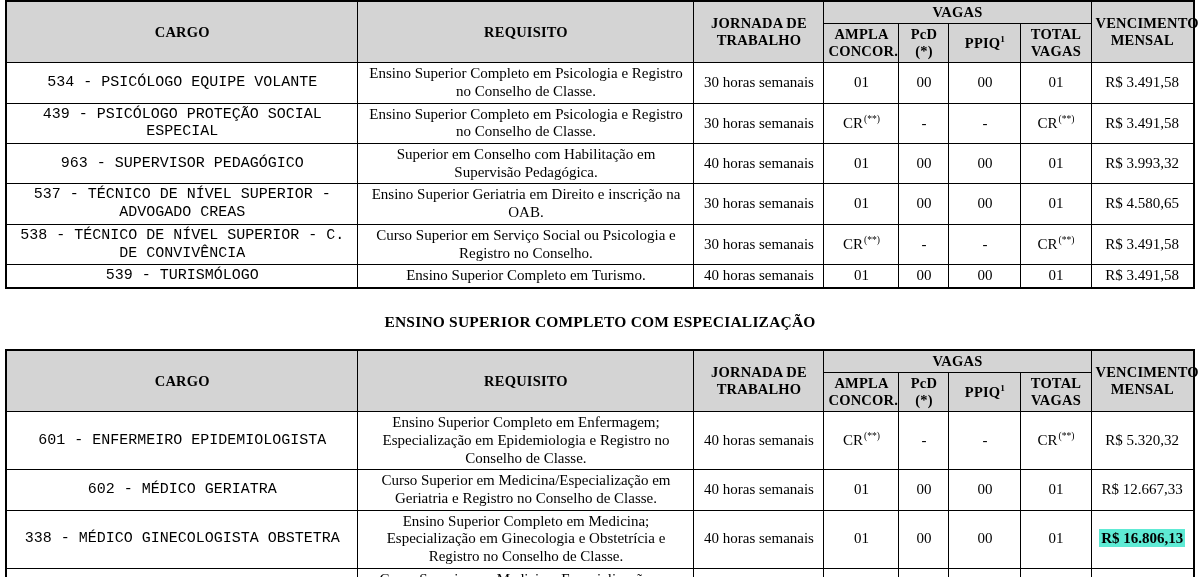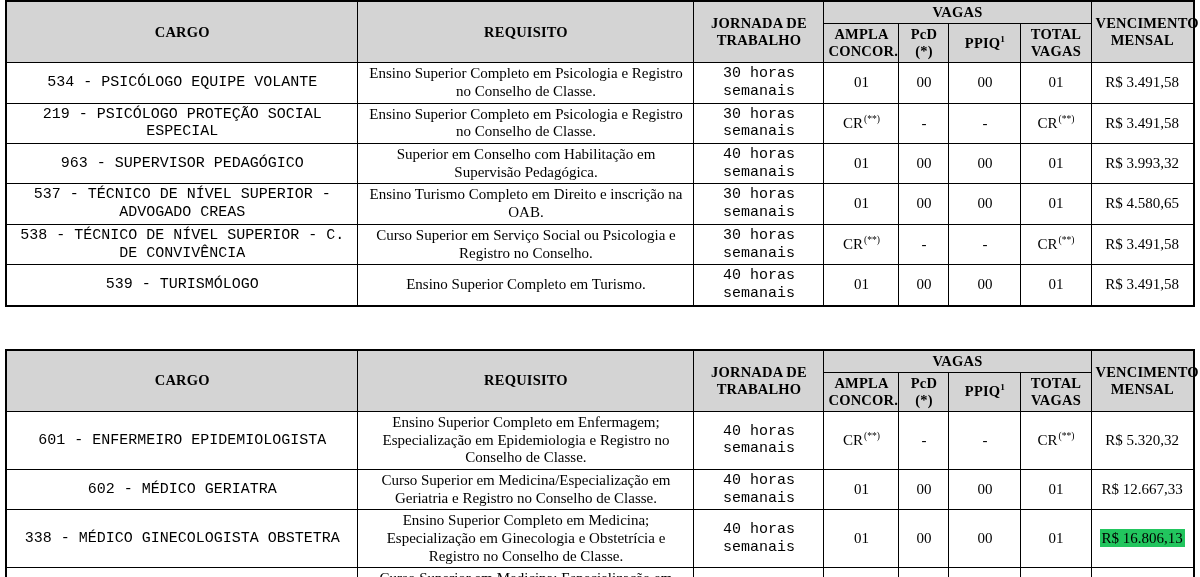--- a/index.html
+++ b/index.html
@@ -74,21 +74,21 @@
     line-height: 1.2;
     font-family: Liberation Mono, monospace;
   }
   td.requisito {
     text-align: center;
     font-size: 15px;
     line-height: 1.2;
     padding-left: 6px;
     padding-right: 6px;
   }
-  td.jornada { font-size: 15px; font-family: Liberation Mono, monospace; }
+  td.jornada { font-size: 15px; }
   td.total { font-weight: bold; }
   td.venc { font-size: 15px; white-space: nowrap; }
 
   sup.note {
     font-size: 0.64em;
     vertical-align: super;
     line-height: 0;
     padding-left: 1px;
   }
   sup.ord {
@@ -169,42 +169,42 @@
           <td class="cargo"><span>534 - PSICÓLOGO EQUIPE VOLANTE</span></td>
           <td class="requisito"><span>Ensino Superior Completo em Psicologia e Registro no Conselho de Classe.</span></td>
           <td class="jornada"><span>30 horas semanais</span></td>
           <td class="ampla"><span>01</span></td>
           <td class="pcd"><span>00</span></td>
           <td class="ppiq"><span>00</span></td>
           <td class="total"><span>01</span></td>
           <td class="venc"><span>R$ 3.491,58</span></td>
         </tr>
         <tr>
-          <td class="cargo"><span>219 - PSICÓLOGO PROTEÇÃO SOCIAL ESPECIAL</span></td>
+          <td class="cargo"><span>439 - PSICÓLOGO PROTEÇÃO SOCIAL ESPECIAL</span></td>
           <td class="requisito"><span>Ensino Superior Completo em Psicologia e Registro no Conselho de Classe.</span></td>
           <td class="jornada"><span>30 horas semanais</span></td>
           <td class="ampla"><span>CR</span><sup class="note">(**)</sup></td>
           <td class="pcd"><span>-</span></td>
           <td class="ppiq"><span>-</span></td>
           <td class="total"><span>CR</span><sup class="note">(**)</sup></td>
           <td class="venc"><span>R$ 3.491,58</span></td>
         </tr>
         <tr>
           <td class="cargo"><span>963 - SUPERVISOR PEDAGÓGICO</span></td>
           <td class="requisito"><span>Superior em Conselho com Habilitação em Supervisão Pedagógica.</span></td>
           <td class="jornada"><span>40 horas semanais</span></td>
           <td class="ampla"><span>01</span></td>
           <td class="pcd"><span>00</span></td>
           <td class="ppiq"><span>00</span></td>
           <td class="total"><span>01</span></td>
           <td class="venc"><span>R$ 3.993,32</span></td>
         </tr>
         <tr>
           <td class="cargo"><span>537 - TÉCNICO DE NÍVEL SUPERIOR - ADVOGADO CREAS</span></td>
-          <td class="requisito"><span>Ensino Turismo Completo em Direito e inscrição na OAB.</span></td>
+          <td class="requisito"><span>Ensino Superior Geriatria em Direito e inscrição na OAB.</span></td>
           <td class="jornada"><span>30 horas semanais</span></td>
           <td class="ampla"><span>01</span></td>
           <td class="pcd"><span>00</span></td>
           <td class="ppiq"><span>00</span></td>
           <td class="total"><span>01</span></td>
           <td class="venc"><span>R$ 4.580,65</span></td>
         </tr>
         <tr>
           <td class="cargo"><span>538 - TÉCNICO DE NÍVEL SUPERIOR - C. DE CONVIVÊNCIA</span></td>
           <td class="requisito"><span>Curso Superior em Serviço Social ou Psicologia e Registro no Conselho.</span></td>
@@ -223,20 +223,21 @@
           <td class="pcd"><span>00</span></td>
           <td class="ppiq"><span>00</span></td>
           <td class="total"><span>01</span></td>
           <td class="venc"><span>R$ 3.491,58</span></td>
         </tr>
       </tbody>
   </table>
 
   <div class="spacer-1"></div>
 
+  <div class="section-title">ENSINO SUPERIOR COMPLETO COM ESPECIALIZAÇÃO</div>
 
   <div class="spacer-2"></div>
 
   <table class="doc-table">
     <colgroup>
       <col class="c-cargo">
         <col class="c-requisito">
         <col class="c-jornada">
       <col class="c-ampla">
         <col class="c-pcd">
@@ -298,21 +299,21 @@
           <td class="venc"><span>R$ 12.667,33</span></td>
         </tr>
         <tr>
           <td class="cargo"><span>338 - MÉDICO GINECOLOGISTA OBSTETRA</span></td>
           <td class="requisito"><span>Ensino Superior Completo em Medicina; Especialização em Ginecologia e Obstetrícia e Registro no Conselho de Classe.</span></td>
           <td class="jornada"><span>40 horas semanais</span></td>
           <td class="ampla"><span>01</span></td>
           <td class="pcd"><span>00</span></td>
           <td class="ppiq"><span>00</span></td>
           <td class="total"><span>01</span></td>
-          <td class="venc"><span class="sel-highlight" style="background: #22c55e;">R$ 16.806,13</span></td>
+          <td class="venc"><span class="sel-highlight" style="background: #5eead4; font-weight: bold;">R$ 16.806,13</span></td>
         </tr>
         <tr>
           <td class="cargo"></td>
           <td class="requisito"><span>Curso Superior em Medicina; Especialização em Psiquiatria e Registro no Conselho de Classe.</span></td>
           <td class="jornada"></td>
           <td class="ampla"></td>
           <td class="pcd"></td>
           <td class="ppiq"></td>
           <td class="total"></td>
           <td class="venc"></td>

